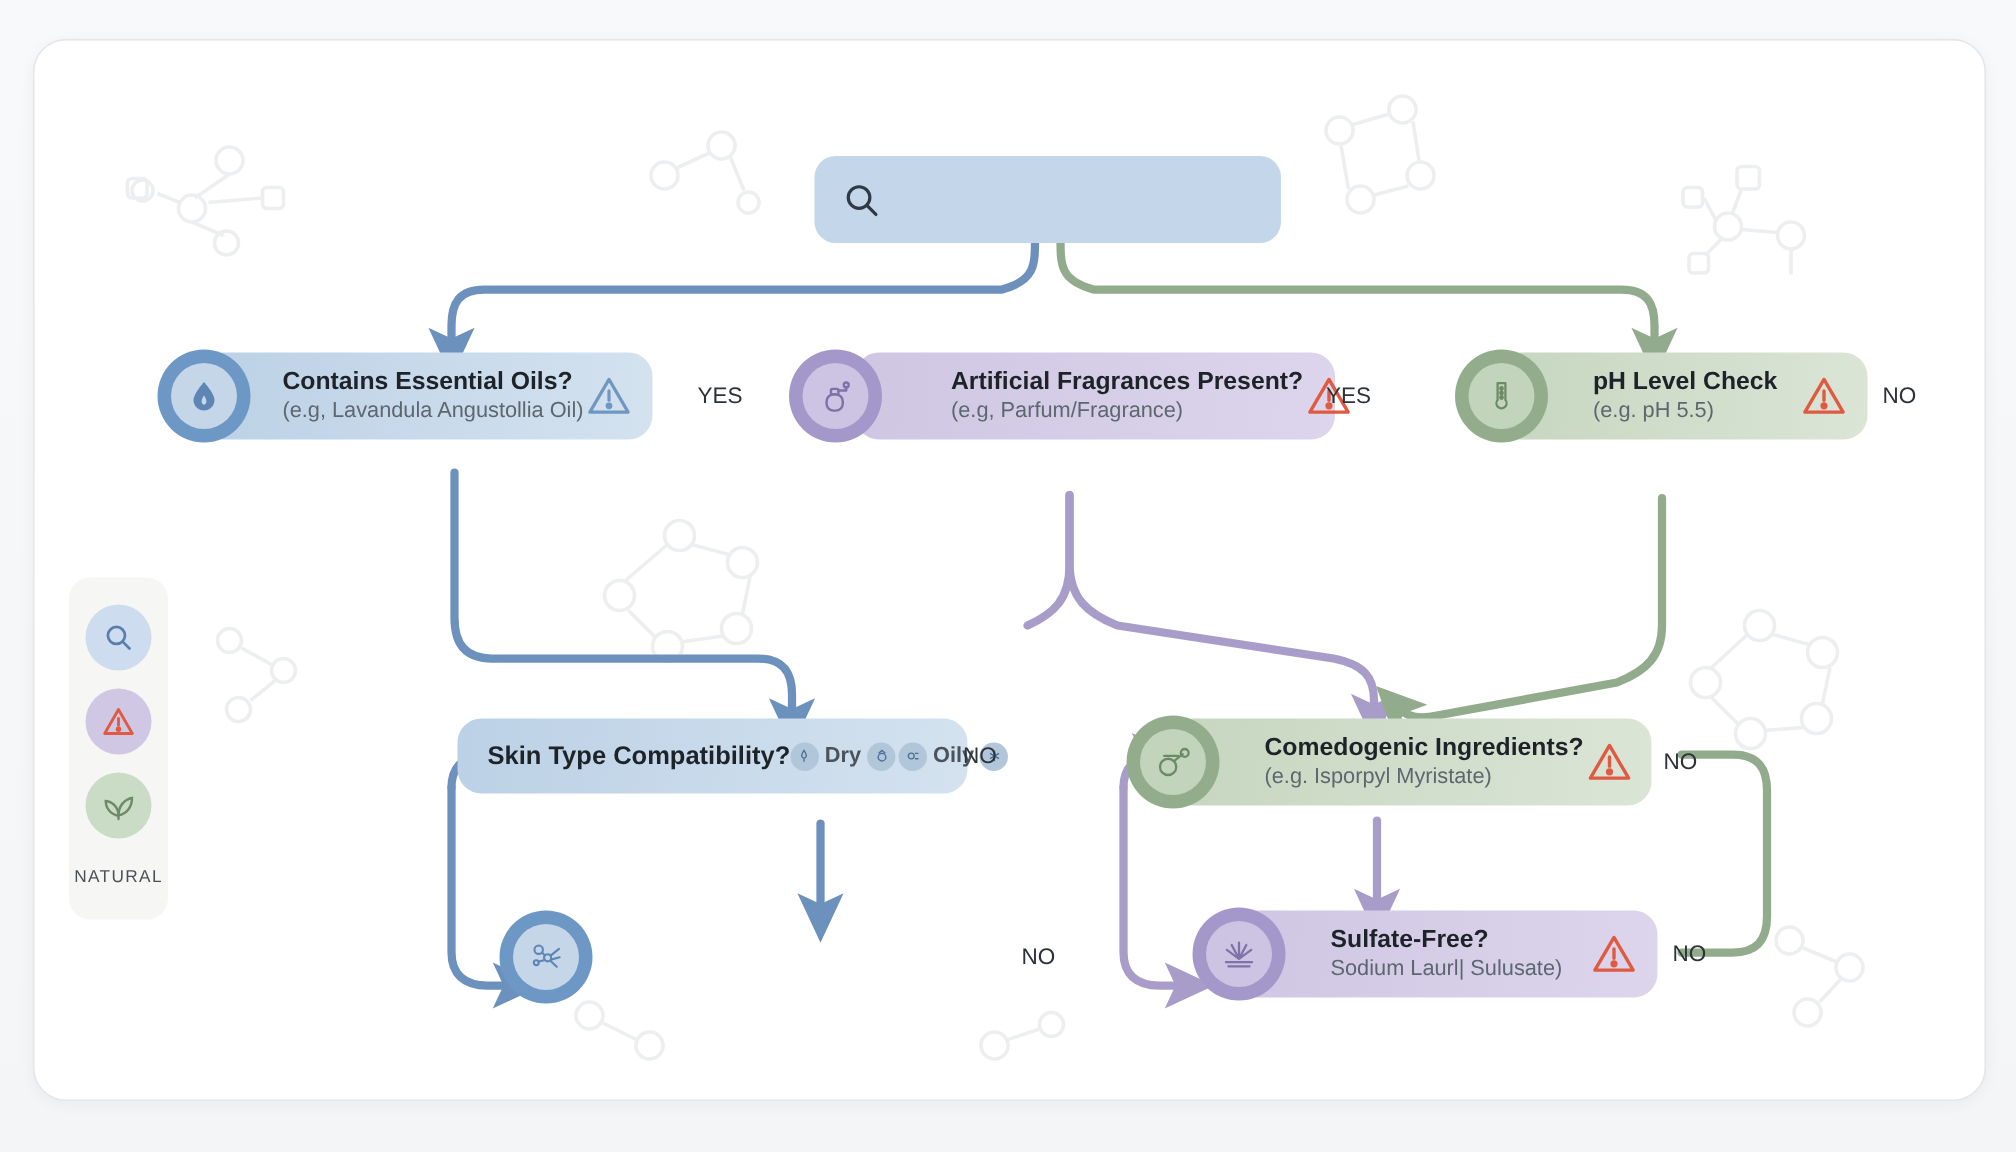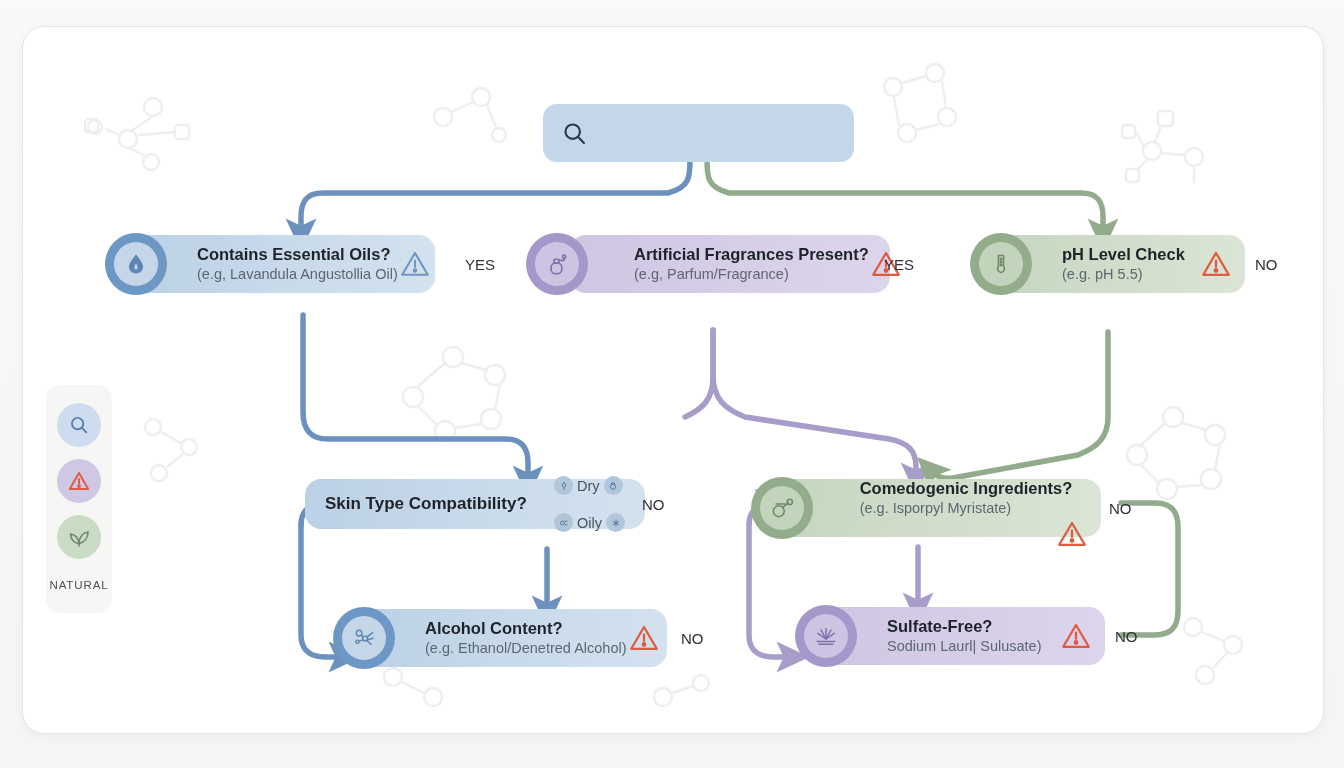--- a/index.html
+++ b/index.html
@@ -188,25 +188,26 @@
   #root-title {
     font-size: 21px;
     color: #141a20;
     margin-left: 14px;
     white-space: nowrap;
   }
 
   
   .chips {
     display: flex;
-    flex-direction: column;
+    flex-direction: row;
     justify-content: center;
     margin-left: auto;
     margin-right: 10px;
-    gap: 18px;
+    gap: 2px;
+    font-weight: bold;
   }
   .chip-row {
     display: flex;
     align-items: center;
     gap: 4px;
   }
   .chip-lbl {
     font-size: 14.5px;
     color: #4a535c;
   }
@@ -368,21 +369,21 @@
     <div id="node-root">
       <span style="display:flex;align-items:center;">
         <svg width="27" height="27" viewBox="0 0 24 24" fill="none" stroke="#2e3a46" stroke-width="1.9" stroke-linecap="round">
           <circle cx="10.4" cy="10.4" r="6.4"></circle>
             <path d="M15.2 15.2 L20.4 20.4"></path>
         </svg>
       </span>
     </div>
 
     <div class="node" style="left:82px; top:208px; width:330px; height:58px;">
-      <div class="pill blue" style="left:28px; width:302px; padding-left:64px; padding-right:12px;">
+      <div class="pill blue" style="left:28px; width:302px; padding-left:64px; padding-right:12px;justify-content:flex-end;">
         <div class="pill-text">
           <span class="title">Contains Essential Oils?</span>
           <span class="sub">(e.g, Lavandula Angustollia Oil)</span>
         </div>
         <span class="warn">
           <svg width="34" height="34" viewBox="0 0 24 24" fill="none" stroke="#7096c2" stroke-width="1.5" stroke-linejoin="round" stroke-linecap="round">
             <path d="M12 4.2 L21 19.6 L3 19.6 Z"></path>
             <path d="M12 9.6 L12 14"></path>
               <circle cx="12" cy="16.6" r="0.85" fill="#7096c2"></circle>
           </svg>
@@ -487,21 +488,21 @@
                 <path d="M8 3.4 L8 12.6 M4 5.6 L12 10.4 M12 5.6 L4 10.4"></path>
               </svg>
             </span>
           </div>
         </div>
       </div>
       <span class="answer" style="left:337px; top:50%; transform:translateY(-50%);">NO</span>
     </div>
 
     <div class="node" style="left:728px; top:452px; width:380px; height:58px;">
-      <div class="pill green" style="left:28px; width:322px; padding-left:64px; padding-right:12px;flex-direction:column;">
+      <div class="pill green" style="left:28px; width:322px; padding-left:64px; padding-right:12px;">
         <div class="pill-text">
           <span class="title">Comedogenic Ingredients?</span>
           <span class="sub">(e.g. Isporpyl Myristate)</span>
         </div>
         <span class="warn">
           <svg width="34" height="34" viewBox="0 0 24 24" fill="none" stroke="#e05a42" stroke-width="1.6" stroke-linejoin="round" stroke-linecap="round">
             <path d="M12 4.2 L21 19.6 L3 19.6 Z"></path>
             <path d="M12 9.6 L12 14"></path>
               <circle cx="12" cy="16.6" r="0.9" fill="#e05a42"></circle>
           </svg>
@@ -514,33 +515,20 @@
             <path d="M12.6 11.4 L18 7.2"></path>
             <circle cx="19.2" cy="6.4" r="2.4"></circle>
             <path d="M6.5 8.2 L15 8.2"></path>
           </svg>
         </div>
       </div>
       <span class="answer" style="left:358px; top:50%; transform:translateY(-50%);">NO</span>
     </div>
 
     <div class="node" style="left:310px; top:582px; width:370px; height:58px;">
-      <div class="pill blue" style="left:28px; width:306px; padding-left:64px; padding-right:12px;">
-        <div class="pill-text">
-          <span class="title">Alcohol Content?</span>
-          <span class="sub">(e.g. Ethanol/Denetred Alcohol)</span>
-        </div>
-        <span class="warn">
-          <svg width="34" height="34" viewBox="0 0 24 24" fill="none" stroke="#e05a42" stroke-width="1.6" stroke-linejoin="round" stroke-linecap="round">
-            <path d="M12 4.2 L21 19.6 L3 19.6 Z"></path>
-            <path d="M12 9.6 L12 14"></path>
-              <circle cx="12" cy="16.6" r="0.9" fill="#e05a42"></circle>
-          </svg>
-        </span>
-      </div>
       <div class="badge blue">
         <div class="inner">
           <svg width="26" height="26" viewBox="0 0 24 24" fill="none" stroke="#5d86b4" stroke-width="1.3" stroke-linecap="round" stroke-linejoin="round">
             <circle cx="7.5" cy="7.5" r="2.6"></circle>
             <circle cx="13" cy="12.5" r="2.2"></circle>
             <circle cx="6" cy="15.5" r="1.5"></circle>
             <path d="M9.6 9.2 L11.2 11 M11.2 13.8 L7.3 14.9"></path>
             <path d="M15 11 L20 7 M15.4 13.6 L20.4 12.2 M15 14.6 L18.6 18"></path>
           </svg>
         </div>

